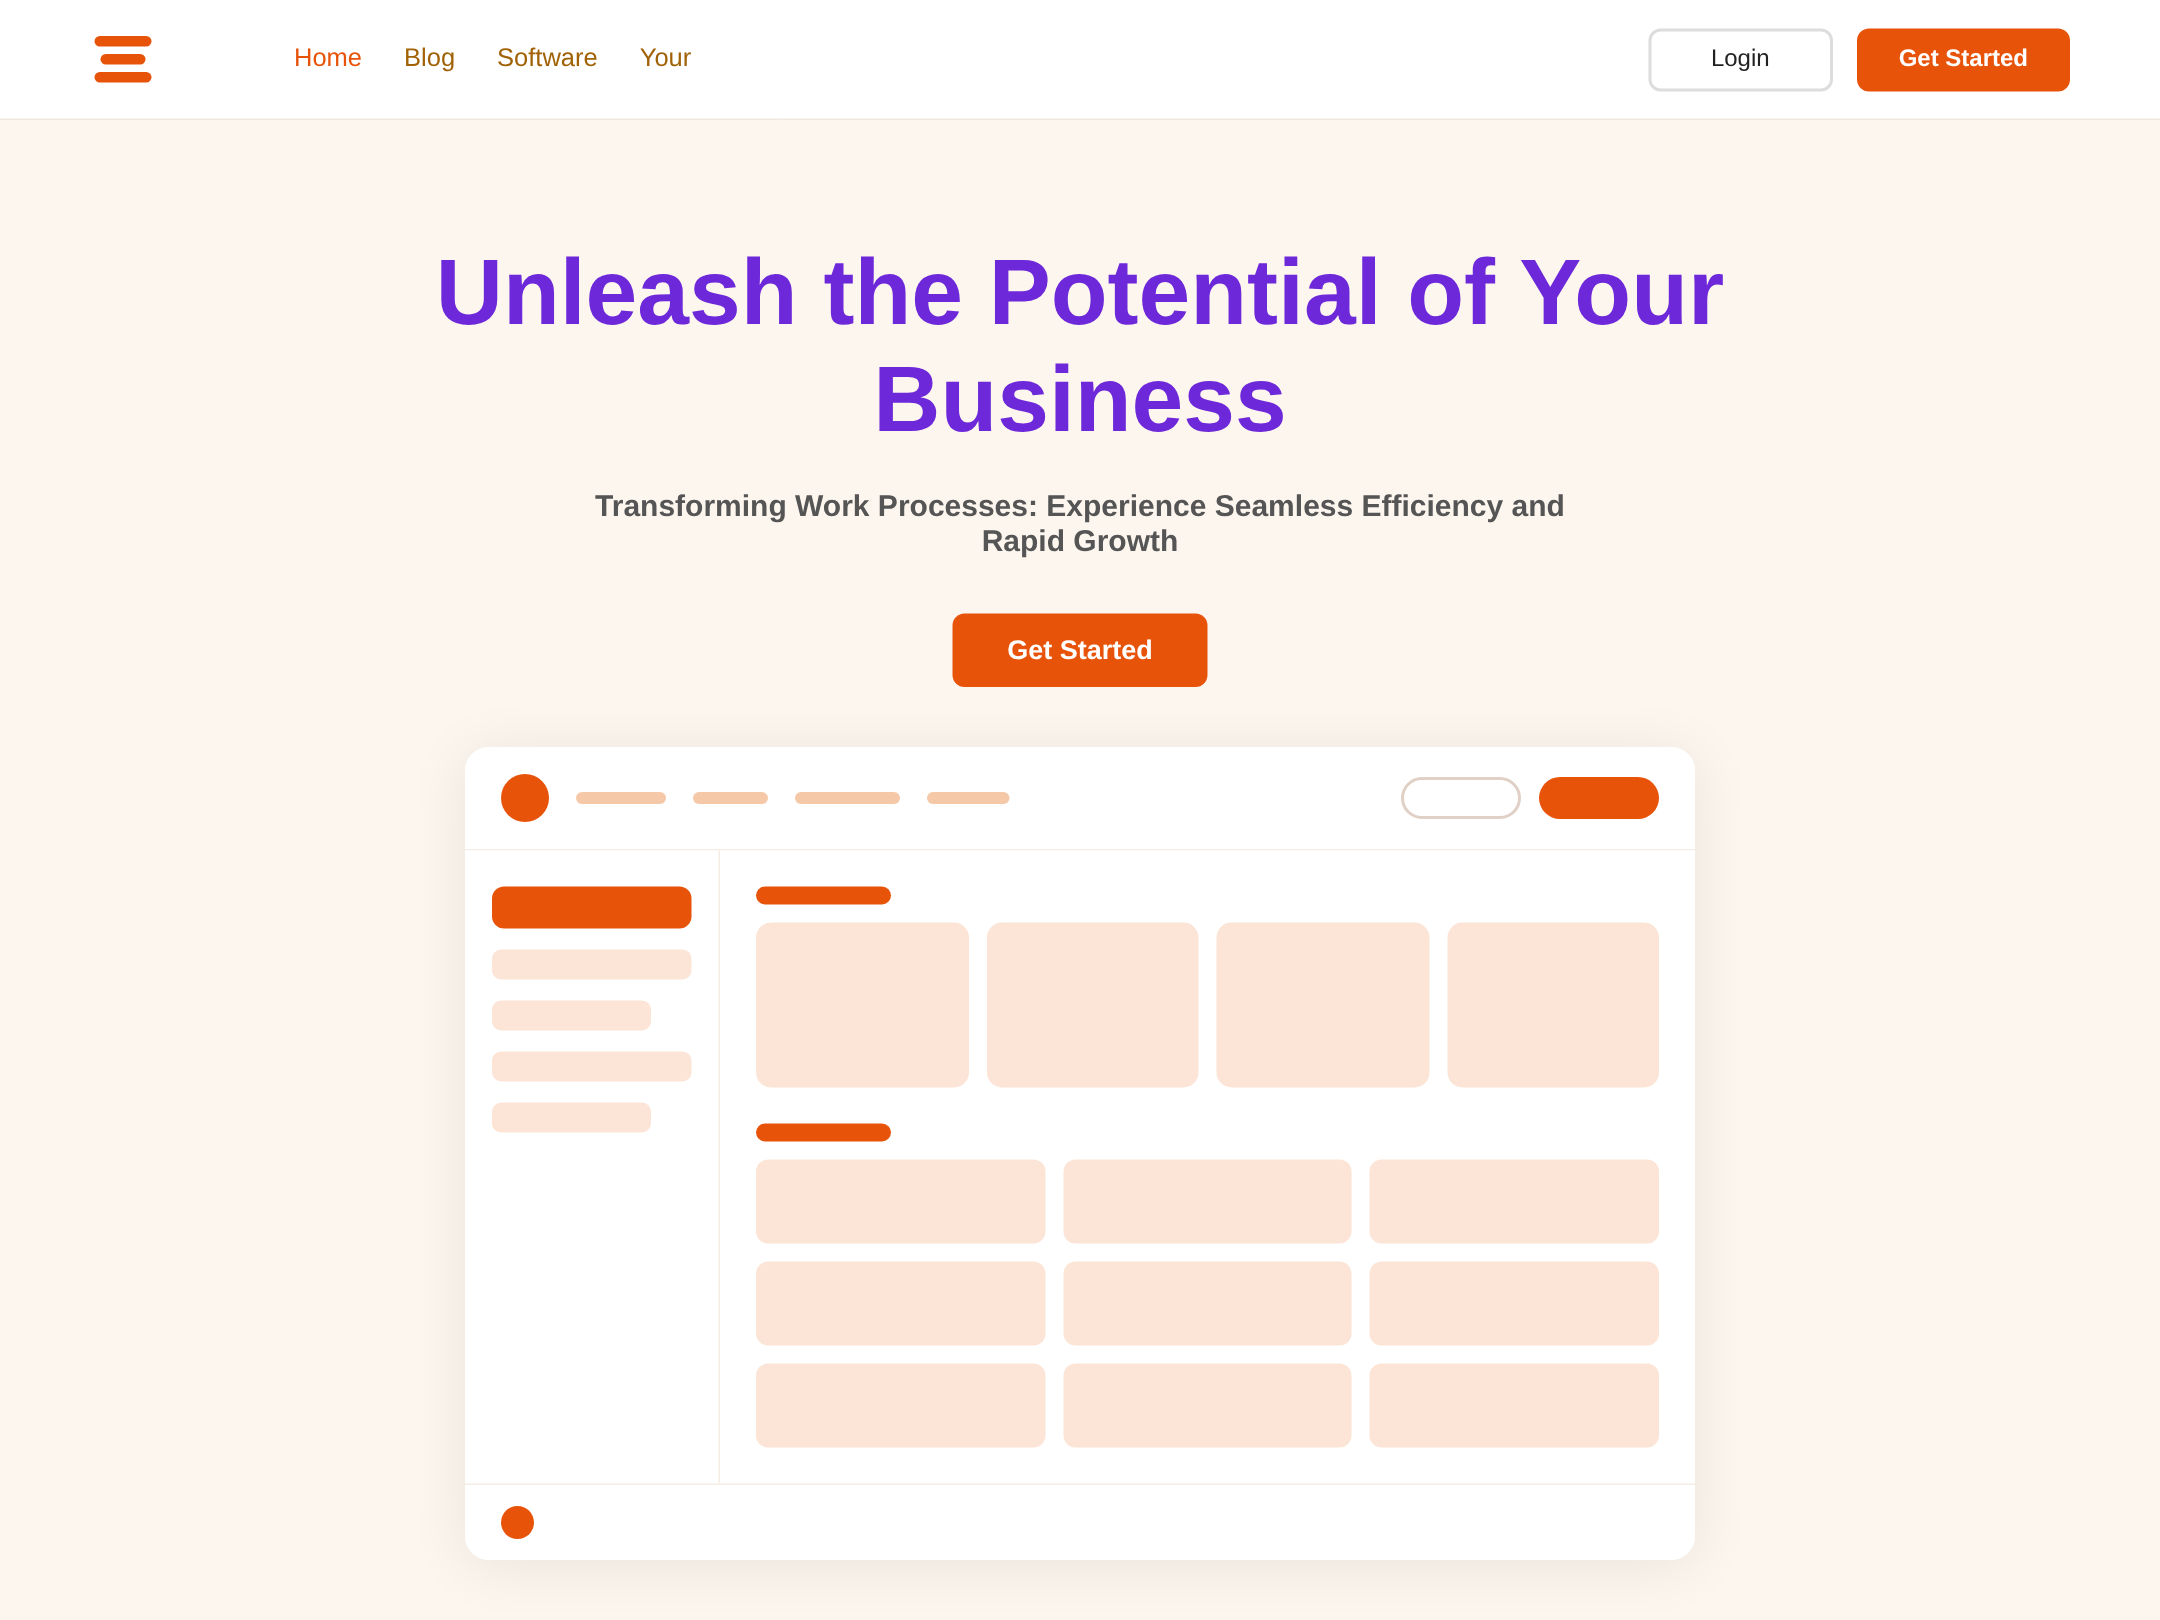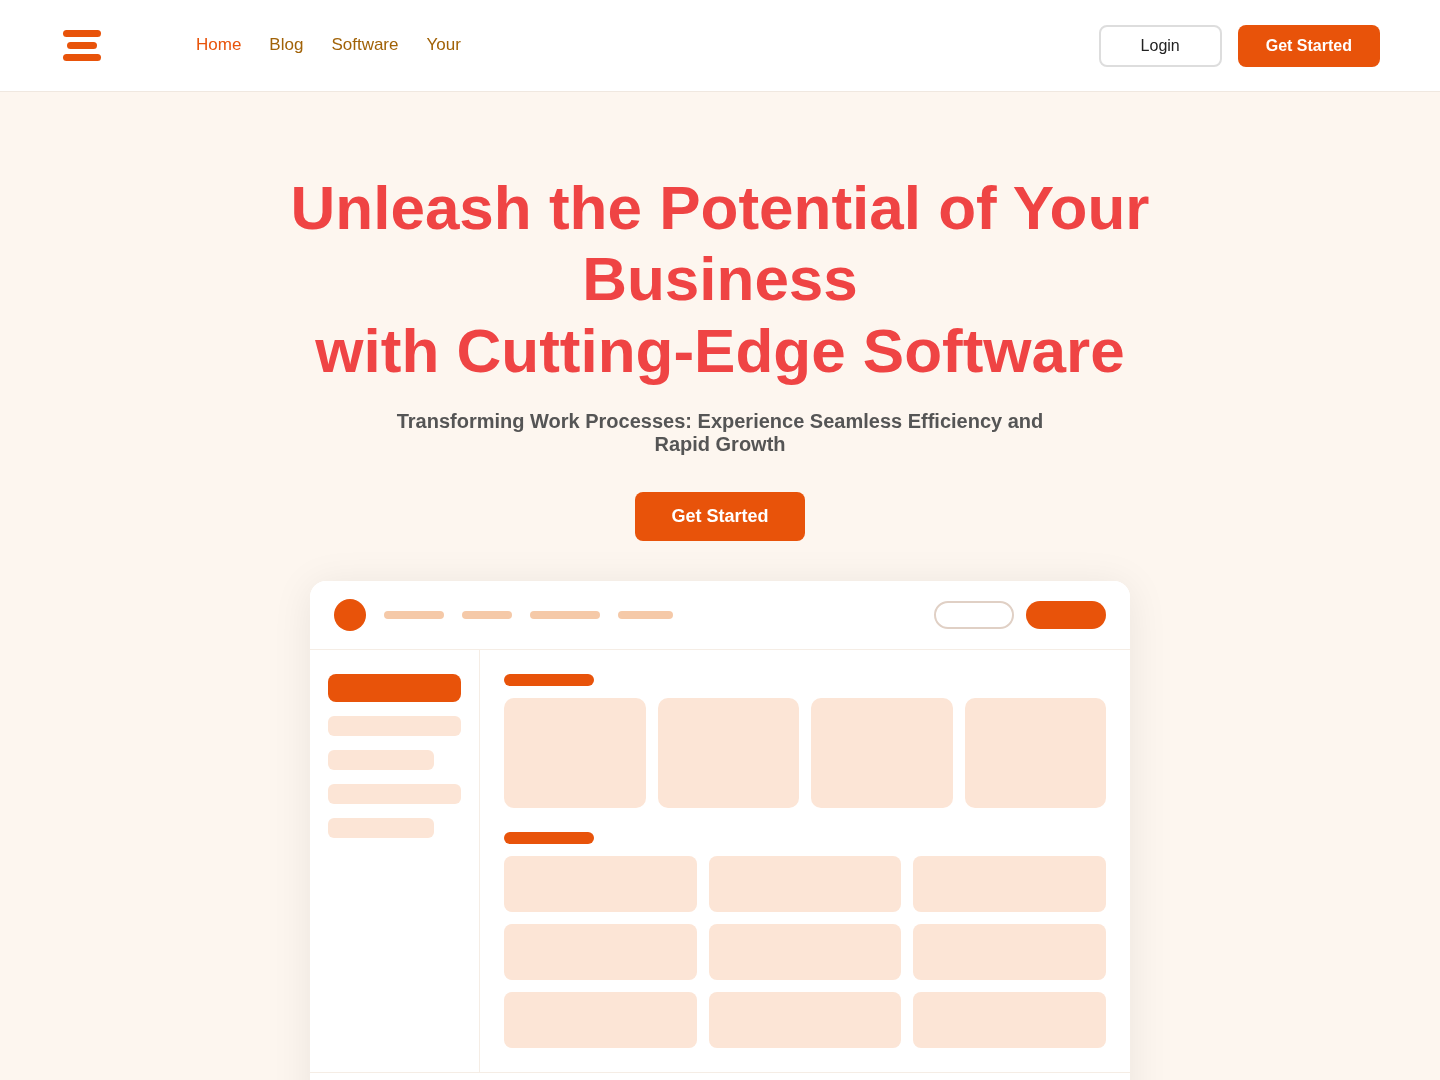--- a/index.html
+++ b/index.html
@@ -9,21 +9,21 @@
       min-height: 1080px;
       width: 1440px;
     }
 
     
     nav {
       display: flex;
       align-items: center;
       justify-content: space-between;
       padding: 0 60px;
-      height: 92px;
+      height: 80px;
       background: #fff;
       border-bottom: 1px solid #f0e8e0;
     }
     .nav-left {
       display: flex;
       align-items: center;
       gap: 32px;
     }
     .logo-icon {
       width: 44px;
@@ -84,21 +84,21 @@
     .hero {
       display: flex;
       flex-direction: column;
       align-items: center;
       padding-top: 80px;
       background: #fdf6ef;
     }
     .hero-title {
       font-size: 62px;
       font-weight: 800;
-      color: #ef4444;
+      color: #6d28d9;
       text-align: center;
       line-height: 1.15;
       max-width: 860px;
     }
     .hero-subtitle {
       margin-top: 24px;
       font-size: 20px;
       color: #555;
       text-align: center;
       max-width: 700px;
@@ -296,21 +296,20 @@
   </div>
   <div class="nav-right">
     <button class="btn-login">Login</button>
     <button class="btn-get-started">Get Started</button>
   </div>
 </nav>
 
 <section class="hero">
   <h1 class="hero-title">
     <span>Unleash the Potential of Your Business</span><br>
-    <span>with Cutting-Edge Software</span>
   </h1>
   <p class="hero-subtitle">Transforming Work Processes: Experience Seamless Efficiency and Rapid Growth</p>
   <div class="hero-buttons">
     <button class="btn-hero-primary">Get Started</button>
   </div>
 
   <div class="mockup-wrapper">
 
     <div class="mockup-topbar">
       <div class="mockup-topbar-left">

